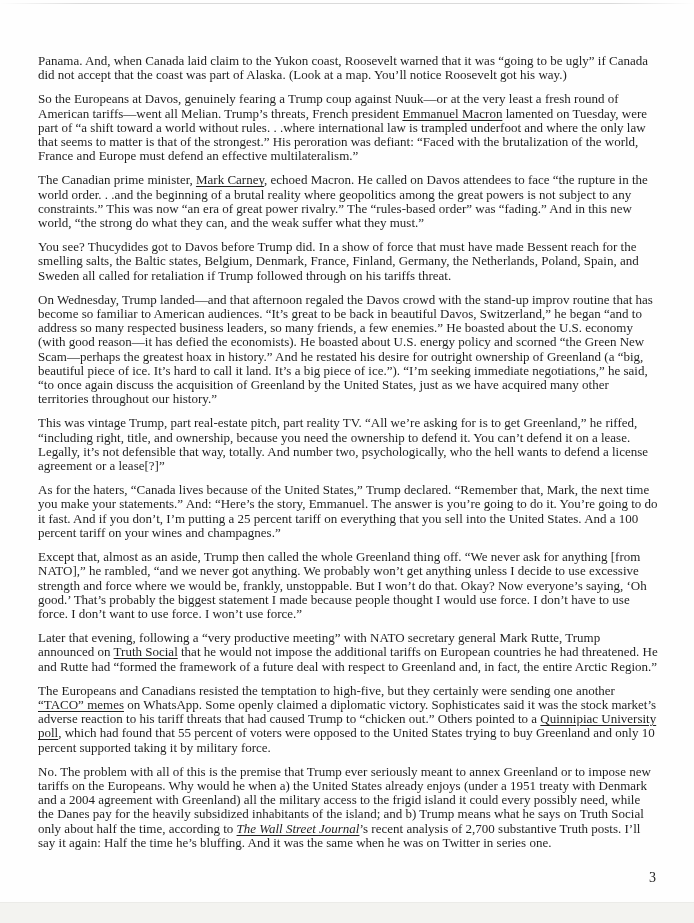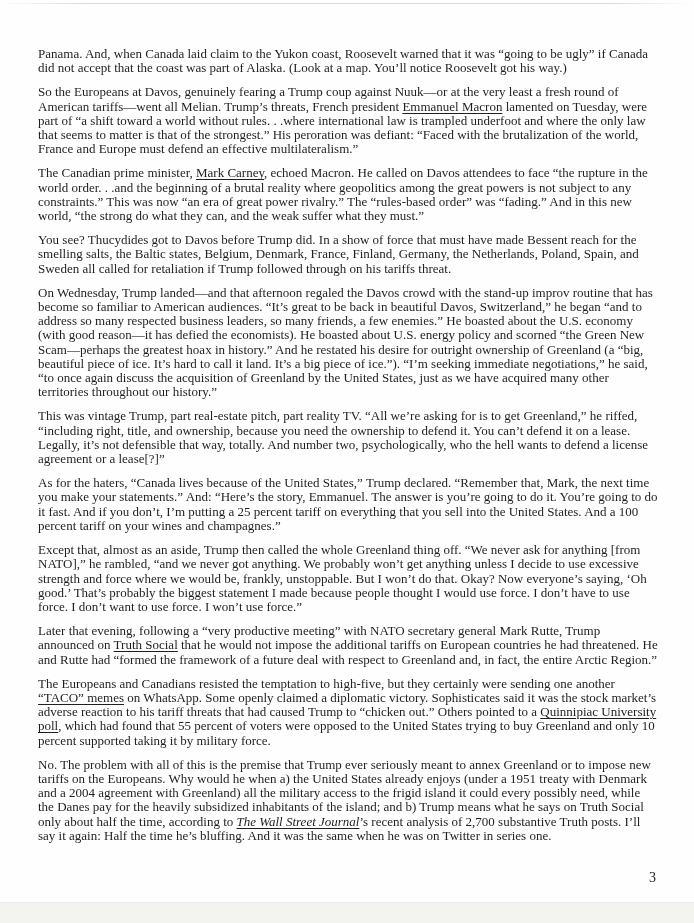--- a/index.html
+++ b/index.html
@@ -40,21 +40,21 @@
     left: 38px;
     top: 46px;
     width: 620px;
     color: #1f1f1f;
     font-size: 13px;
     line-height: 14.2px;
     text-align: left;
     letter-spacing: 0;
   }
   .content p {
-    margin: 1px 0 10px 0;
+    margin: 8px 0 10px 0;
     padding: 0;
   }
   a.doc-link {
     color: inherit;
     text-decoration: underline;
     text-decoration-thickness: 1px;
     text-underline-offset: 1.5px;
     cursor: pointer;
   }
   .it {

